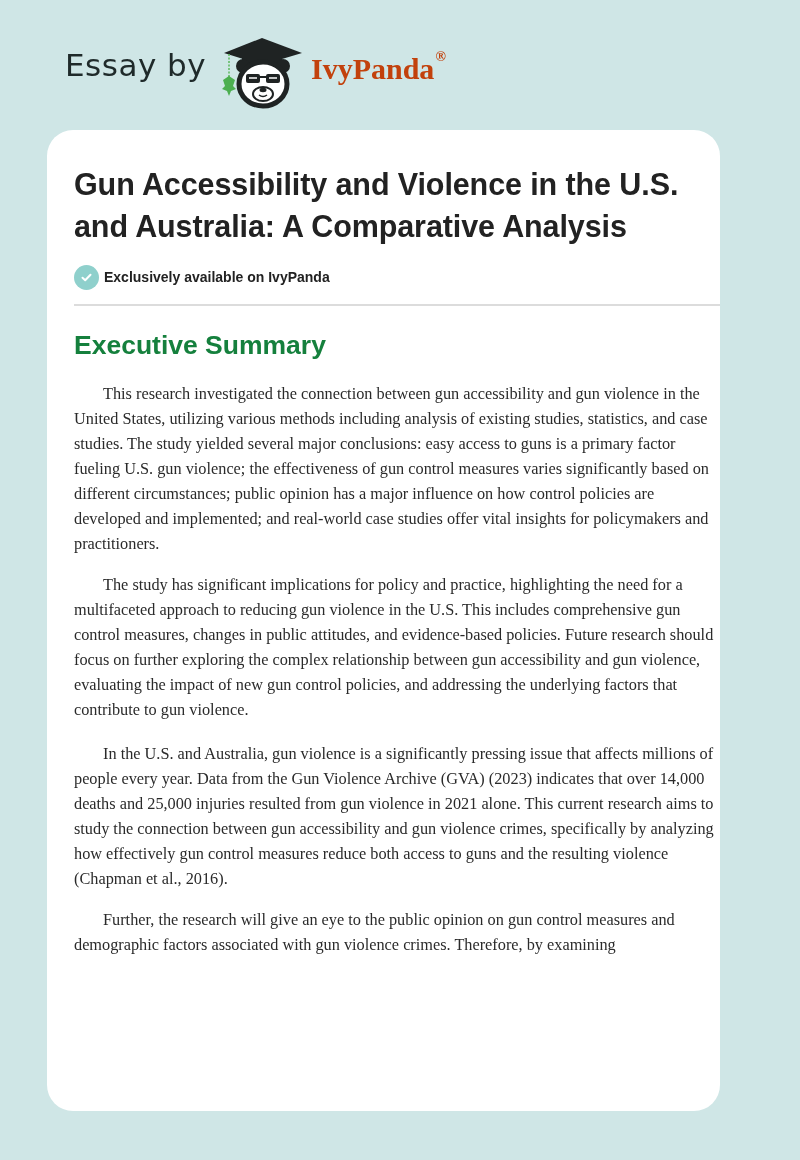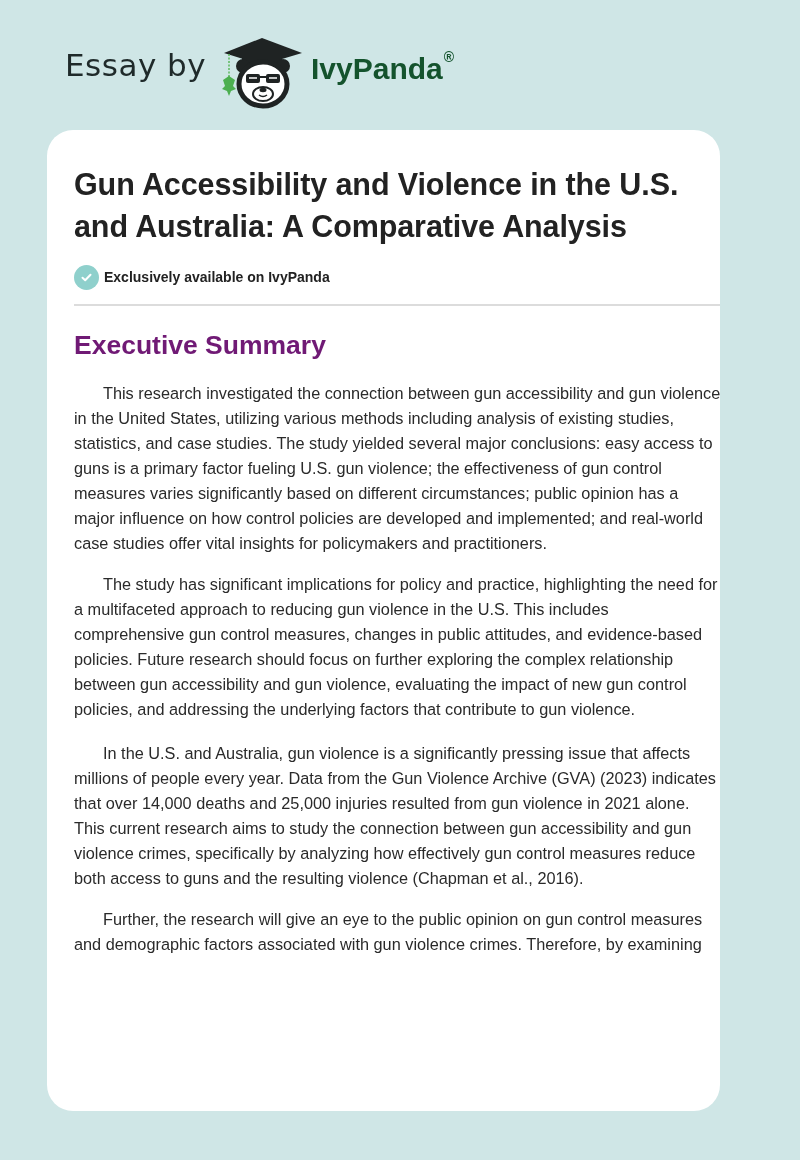--- a/index.html
+++ b/index.html
@@ -35,24 +35,24 @@
       position: absolute;
       left: 200px;
       top: 34px;
       width: 92px;
       height: 76px;
     }
     .brand {
       position: absolute;
       left: 295px;
       top: 54px;
-      font-family: Liberation Sans, sans-serif;
+      font-family: Liberation Serif, serif;
       font-weight: bold;
       font-size: 30px;
-      color: #14532d;
+      color: #c2410c;
       line-height: 1;
     }
     .brand sup {
       font-size: 14px;
       vertical-align: top;
       position: relative;
       top: -4px;
       margin-left: 1px;
     }
 
@@ -105,36 +105,37 @@
     }
     .divider {
       margin-top: 14px;
       height: 2px;
       background: #dcdcdc;
       width: 649px;
     }
     h2 {
       font-size: 26.5px;
       font-weight: bold;
-      color: #701a75;
+      color: #15803d;
       margin: 0;
       line-height: 34px;
     }
     .h-exec {
       margin-top: 22px;
     }
     .h-intro {
       margin-top: 14px;
     }
     p {
       margin: 0;
       font-size: 16.3px;
       line-height: 25px;
       color: #2a2a2a;
       text-indent: 29px;
+      font-family: Liberation Serif, serif;
     }
     .p1 { margin-top: 19px; }
     .p2 { margin-top: 16px; }
     .p3 { margin-top: 19px; }
     .p4 { margin-top: 16px; }
   </style>
 </head>
 <body>
 
 <div class="header">

